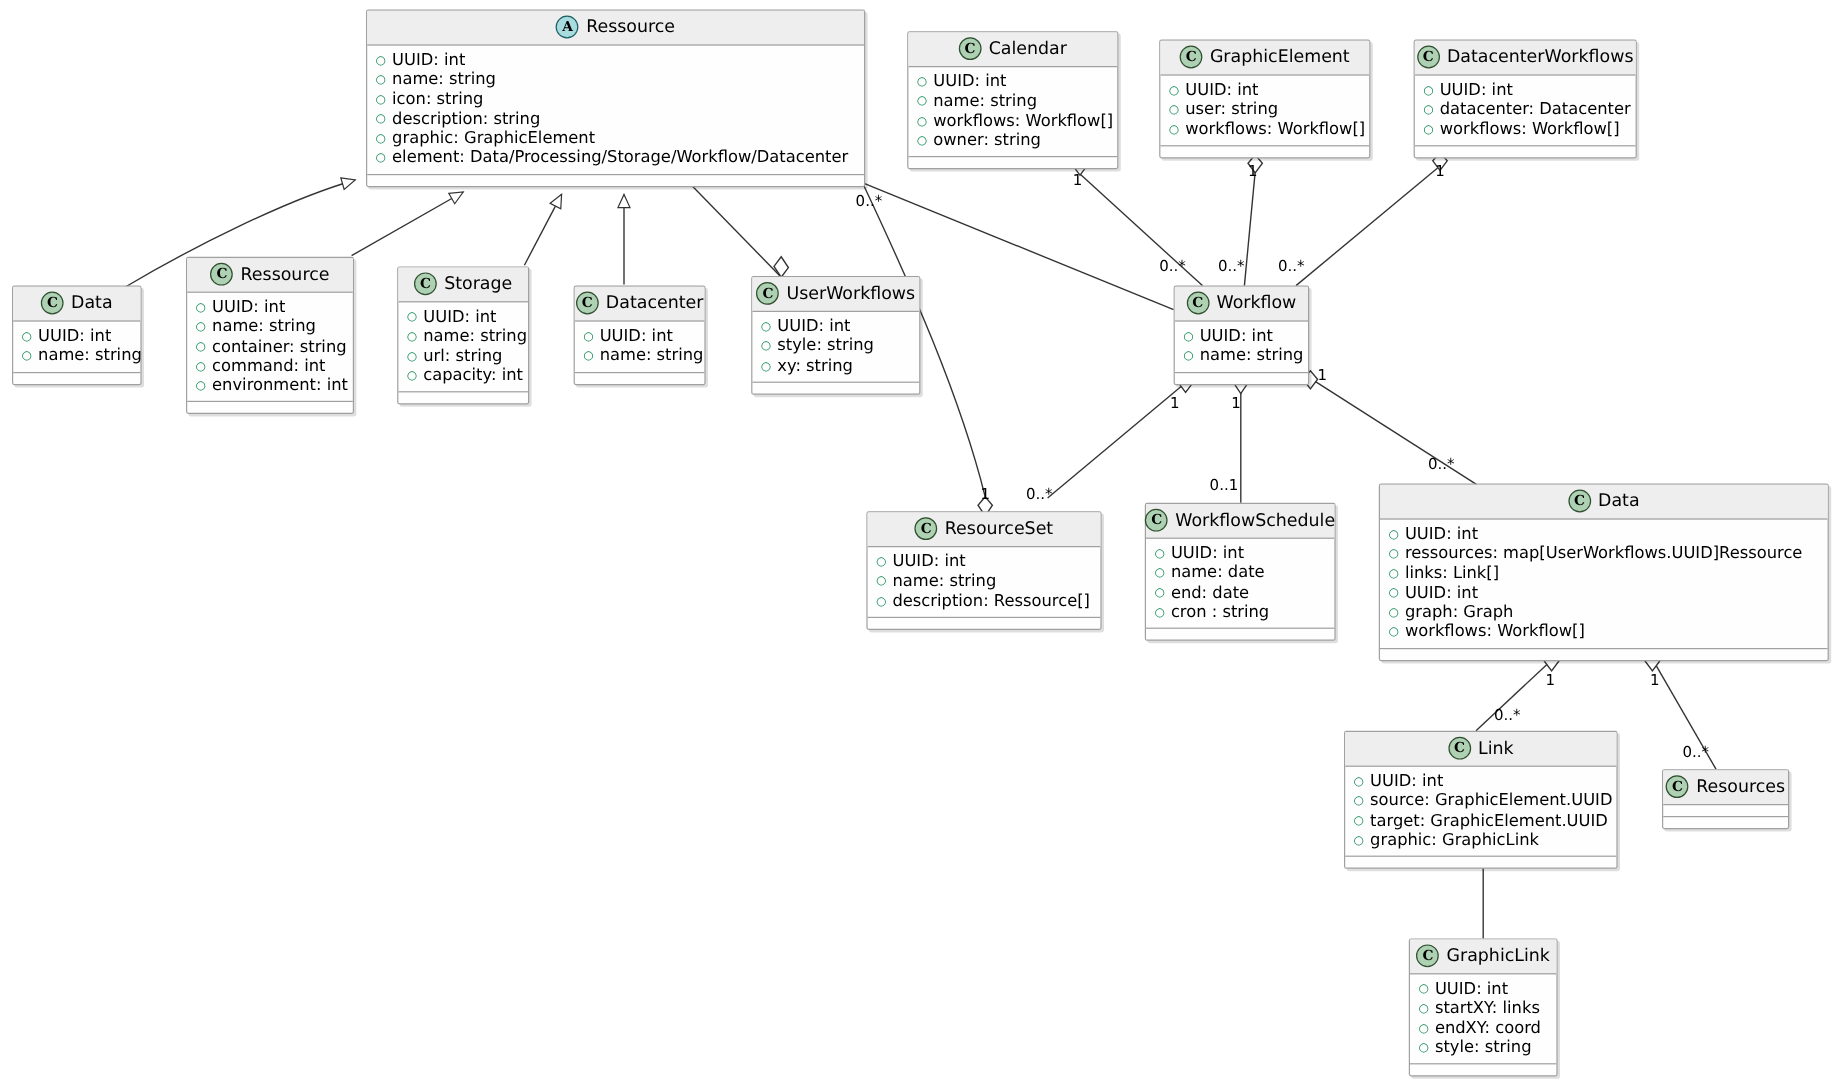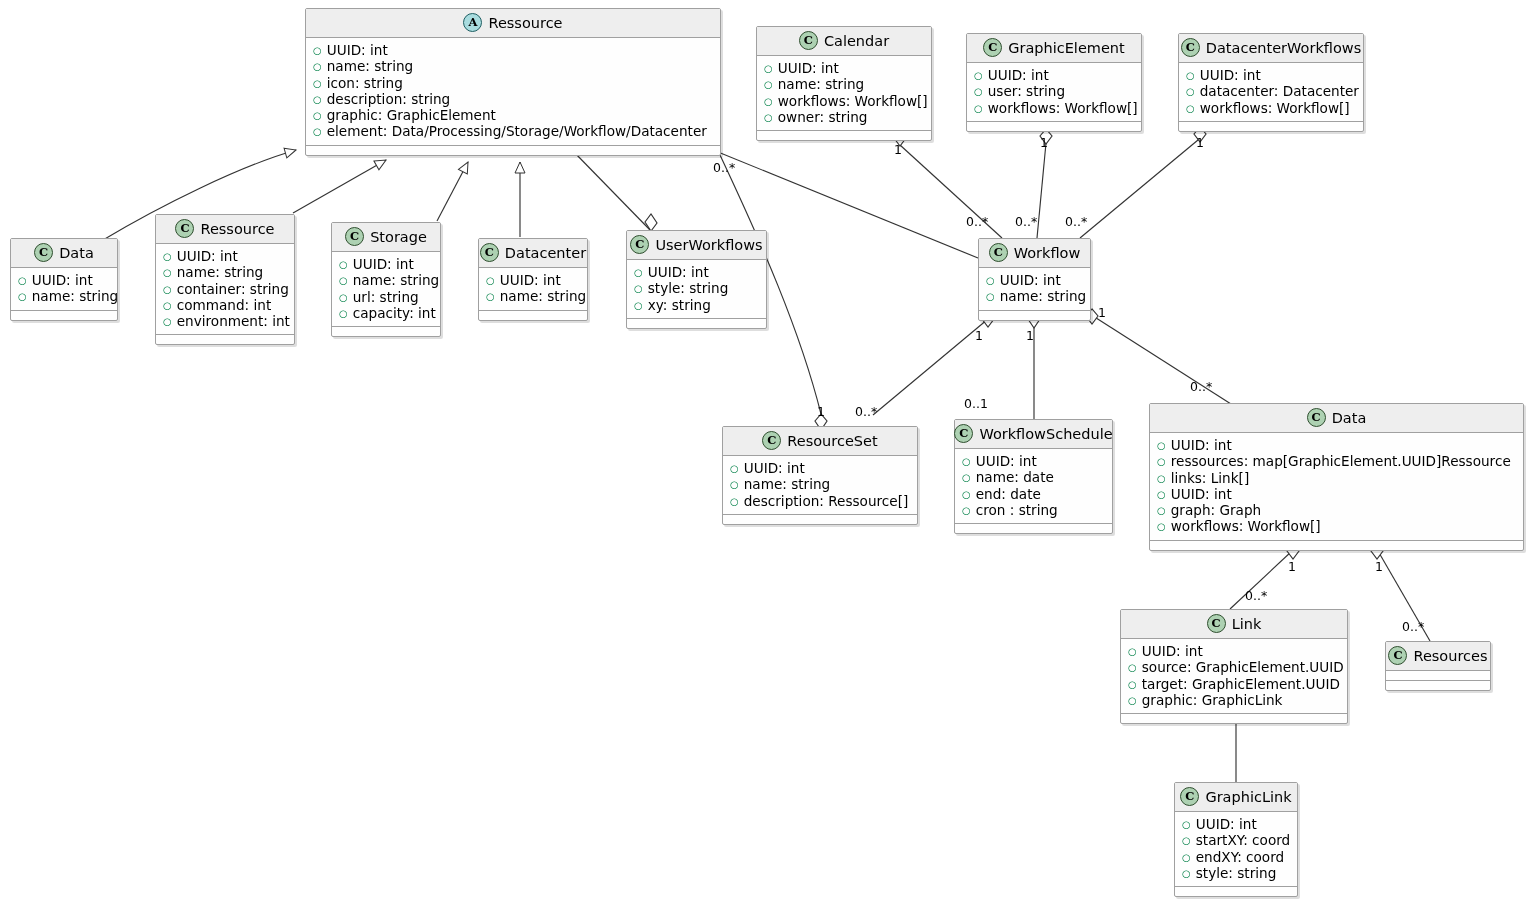--- a/index.html
+++ b/index.html
@@ -366,21 +366,21 @@
           <span class="badge">C</span>
           <span class="cname">Data</span>
         </div>
         <div class="uml-attrs">
           <div class="attr">
             <span class="vis">○</span>
             <span>UUID: int</span>
           </div>
           <div class="attr">
             <span class="vis">○</span>
-            <span>ressources: map[GraphicElement.UUID]Ressource</span>
+            <span>ressources: map[UserWorkflows.UUID]Ressource</span>
           </div>
           <div class="attr">
             <span class="vis">○</span>
             <span>links: Link[]</span>
           </div>
           <div class="attr">
             <span class="vis">○</span>
             <span>UUID: int</span>
           </div>
           <div class="attr">
@@ -432,21 +432,21 @@
           <span class="badge">C</span>
           <span class="cname">GraphicLink</span>
         </div>
         <div class="uml-attrs">
           <div class="attr">
             <span class="vis">○</span>
             <span>UUID: int</span>
           </div>
           <div class="attr">
             <span class="vis">○</span>
-            <span>startXY: coord</span>
+            <span>startXY: links</span>
           </div>
           <div class="attr">
             <span class="vis">○</span>
             <span>endXY: coord</span>
           </div>
           <div class="attr">
             <span class="vis">○</span>
             <span>style: string</span>
           </div>
         </div>
@@ -460,21 +460,21 @@
       <span class="mult" style="left: 1040px; top: 135px;">1</span>
       <span class="mult" style="left: 1196px; top: 135px;">1</span>
       <span class="mult" style="left: 966px; top: 214px;">0..*</span>
       <span class="mult" style="left: 1015px; top: 214px;">0..*</span>
       <span class="mult" style="left: 1065px; top: 214px;">0..*</span>
       <span class="mult" style="left: 975px; top: 328px;">1</span>
       <span class="mult" style="left: 1026px; top: 328px;">1</span>
       <span class="mult" style="left: 1098px; top: 305px;">1</span>
       <span class="mult" style="left: 817px; top: 404px;">1</span>
       <span class="mult" style="left: 855px; top: 404px;">0..*</span>
-      <span class="mult" style="left: 964px; top: 396px;">0..1</span>
+      <span class="mult" style="left: 1008px; top: 396px;">0..1</span>
       <span class="mult" style="left: 1190px; top: 379px;">0..*</span>
       <span class="mult" style="left: 1288px; top: 559px;">1</span>
       <span class="mult" style="left: 1245px; top: 588px;">0..*</span>
       <span class="mult" style="left: 1375px; top: 559px;">1</span>
       <span class="mult" style="left: 1402px; top: 619px;">0..*</span>
     </div>
 
 </div>
 
 </body></html>

